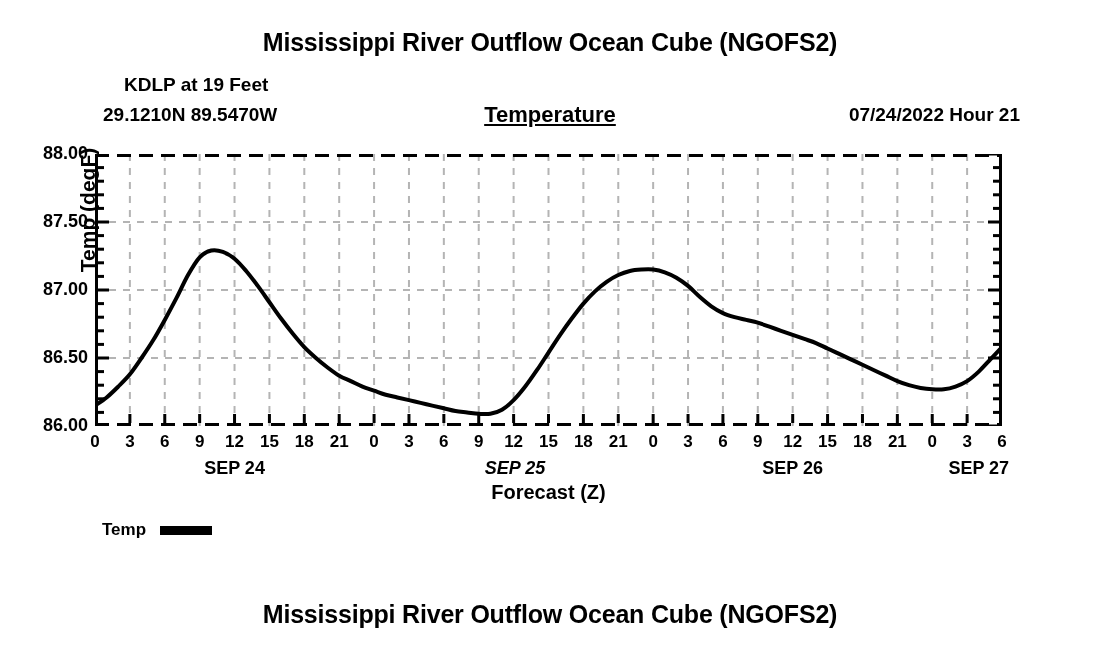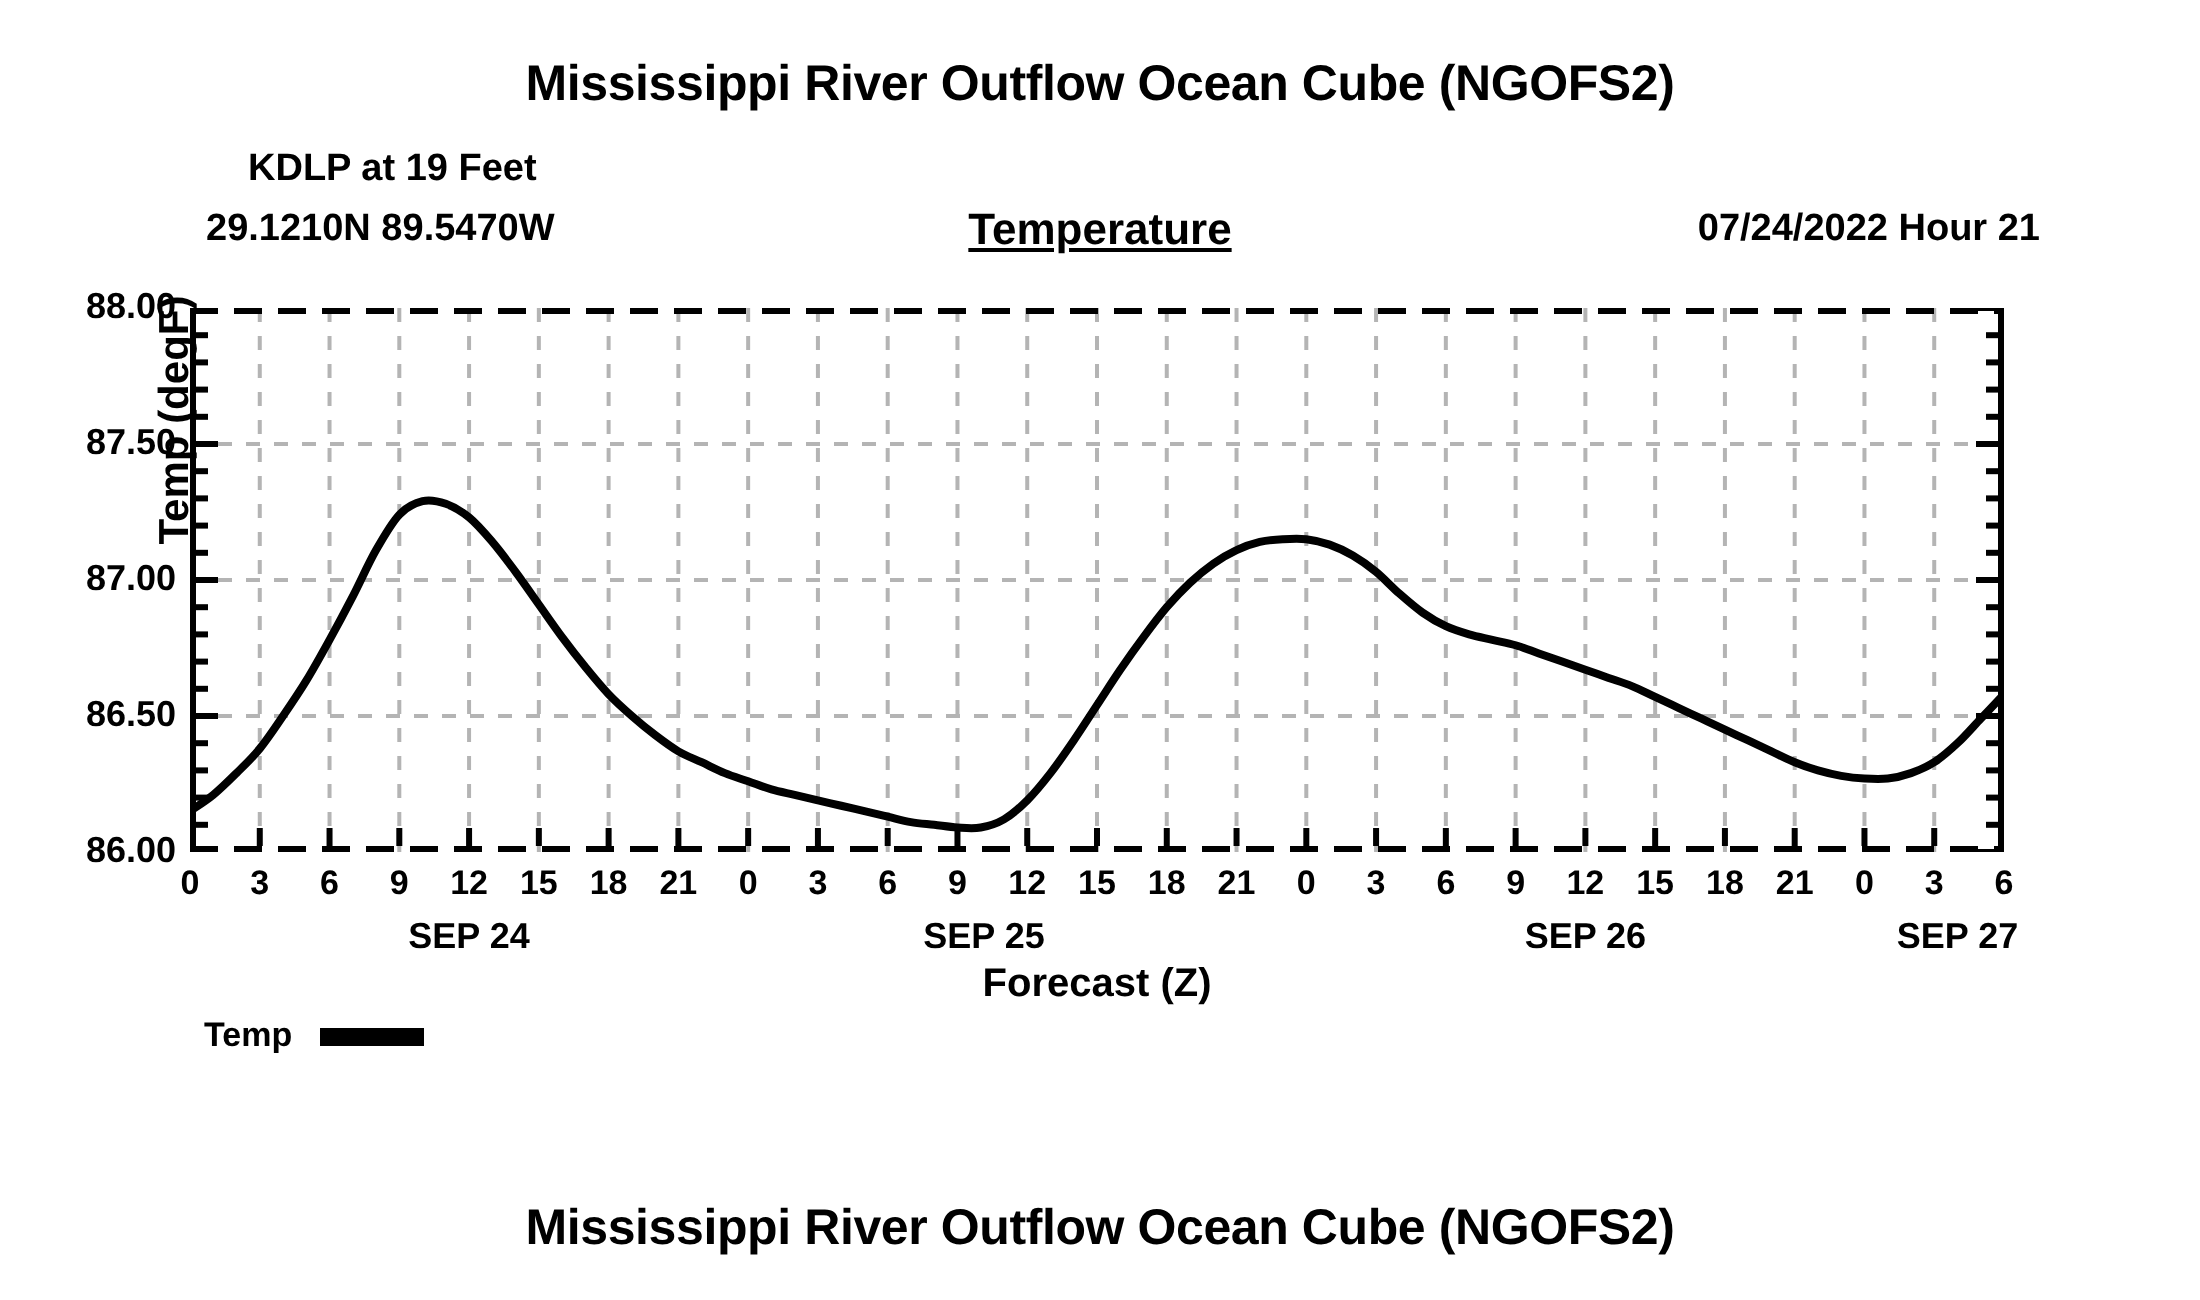--- a/index.html
+++ b/index.html
@@ -143,21 +143,21 @@
     width: 907px;
     text-align: center;
     font-size: 20px;
     font-weight: bold;
   }
 
   
   #legend {
     position: absolute;
     left: 102px;
-    top: 508px;
+    top: 520px;
     display: flex;
     align-items: center;
     gap: 14px;
   }
   #legend-label {
     font-size: 17px;
     font-weight: bold;
   }
   #legend-swatch {
     width: 52px;
@@ -317,21 +317,21 @@
       <div class="xtick-label" style="left: 697.692px;">12</div>
       <div class="xtick-label" style="left: 732.577px;">15</div>
       <div class="xtick-label" style="left: 767.462px;">18</div>
       <div class="xtick-label" style="left: 802.346px;">21</div>
       <div class="xtick-label" style="left: 837.231px;">0</div>
       <div class="xtick-label" style="left: 872.115px;">3</div>
       <div class="xtick-label" style="left: 907px;">6</div>
     </div>
   <div id="dayname-wrap">
       <div class="day-label" style="left: 139.538px;">SEP 24</div>
-      <div class="day-label" style="left: 397px;">SEP 25</div>
+      <div class="day-label" style="left: 420px; font-style: italic;">SEP 25</div>
       <div class="day-label" style="left: 697.692px;">SEP 26</div>
       <div class="day-label" style="left: 883.744px;">SEP 27</div>
     </div>
   <div id="xlabel">Forecast (Z)</div>
 
   <div id="legend">
     <span id="legend-label">Temp</span>
     <span id="legend-swatch" style="background: rgb(0, 0, 0);"></span>
   </div>
 

